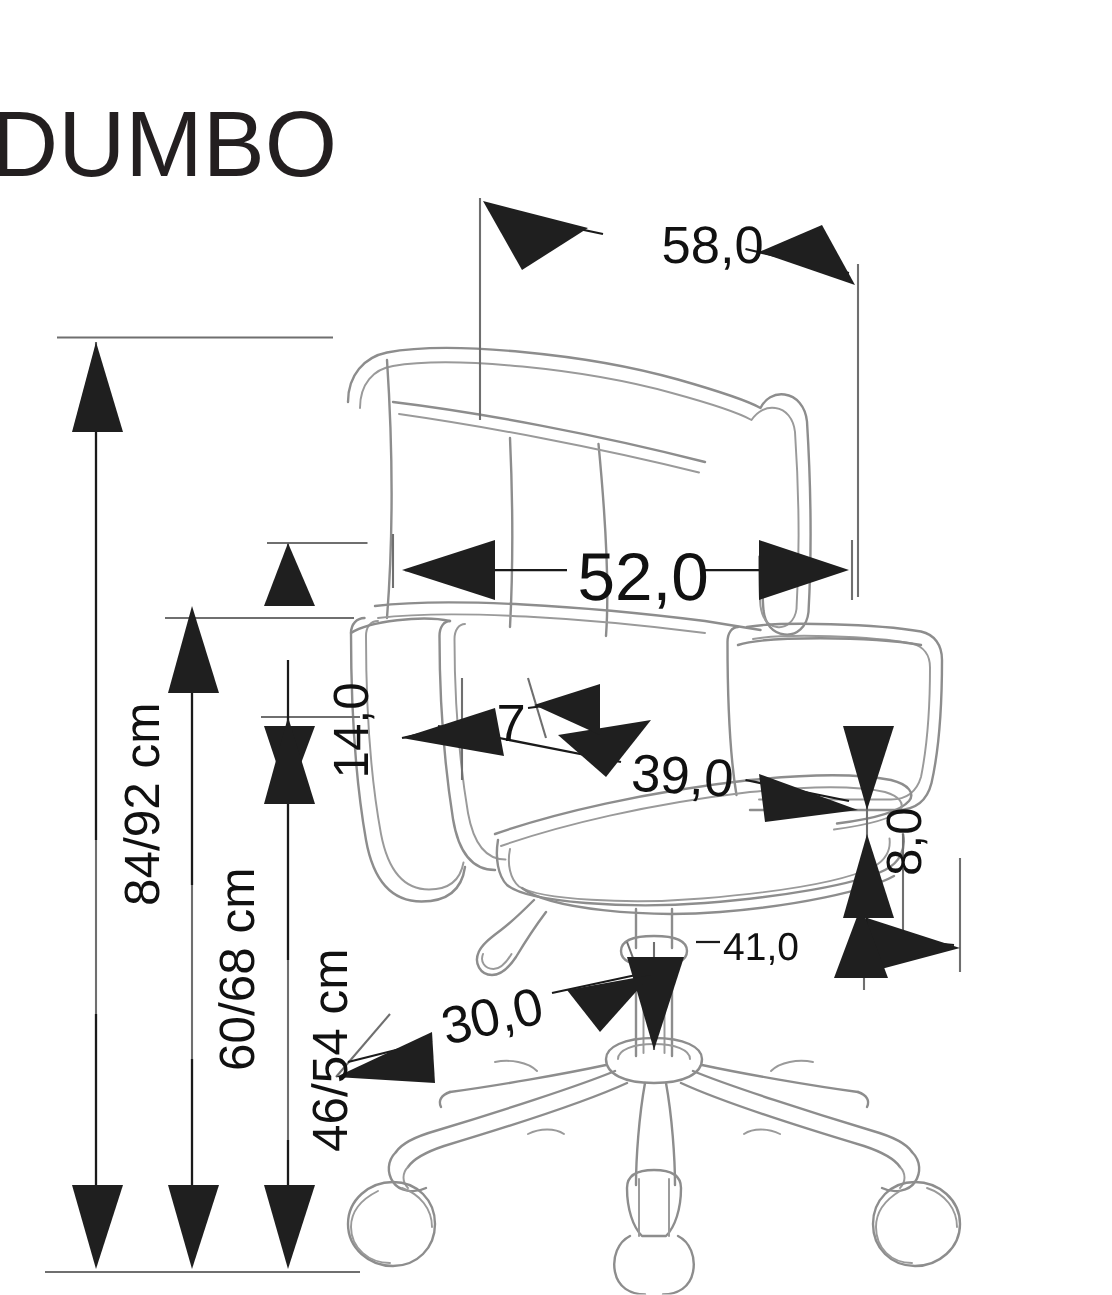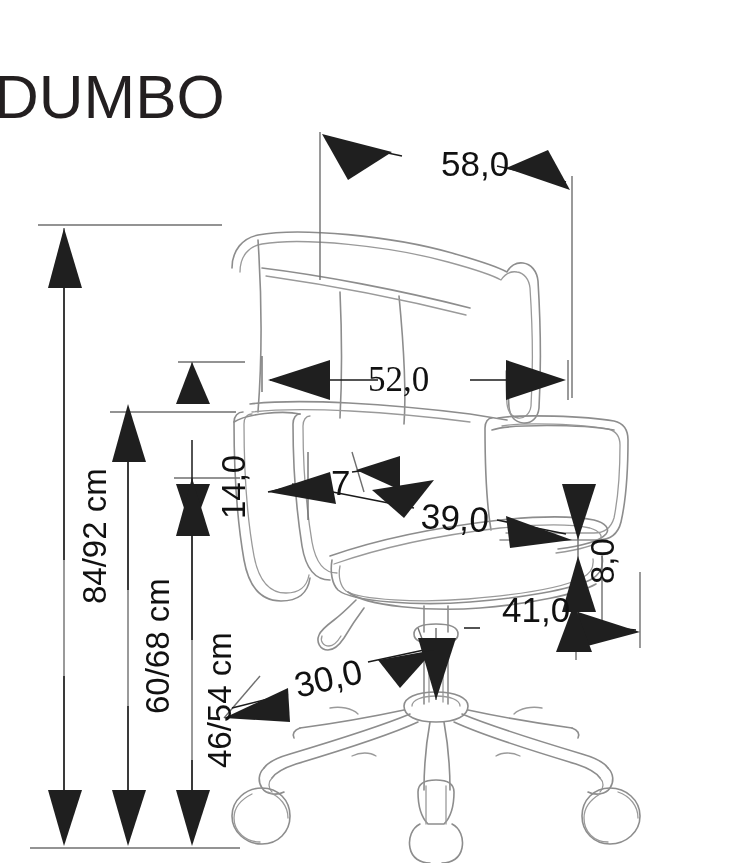--- a/index.html
+++ b/index.html
@@ -13,23 +13,23 @@
     font-size:62px;font-weight:400;letter-spacing:0px;
     color:#231f20;line-height:1;white-space:nowrap;
   }
   .dim{
     position:absolute;
     font-family:"Liberation Sans",sans-serif;
     font-weight:400;color:#111;white-space:nowrap;
     line-height:1;
   }
   .d-58   {left:409px;top:146px;font-size:35px;margin-left:32px;}
-  .d-52   {left:368px;top:362px;font-size:35px;font-family:Liberation Serif, serif;}
+  .d-52   {left:385px;top:362px;font-size:45px;}
   .d-39   {left:421px;top:498px;font-size:35px;transform:rotate(3.5deg);transform-origin:0 50%;}
-  .d-41   {left:482px;top:592px;font-size:35px;margin-left:20px;}
+  .d-41   {left:482px;top:618px;font-size:26px;}
   .d-30   {left:295px;top:668px;font-size:35px;transform:rotate(-13deg);transform-origin:0 50%;}
   .d-7    {left:331px;top:465px;font-size:35px;}
   .v-label{
     position:absolute;
     font-family:"Liberation Sans",sans-serif;
     font-weight:400;color:#111;white-space:nowrap;line-height:1;
     transform-origin:0 0;
   }
   .v-8492 {left:78px;top:604px;font-size:33px;transform:rotate(-90deg);}
   .v-6068 {left:141px;top:714px;font-size:33px;transform:rotate(-90deg);}

